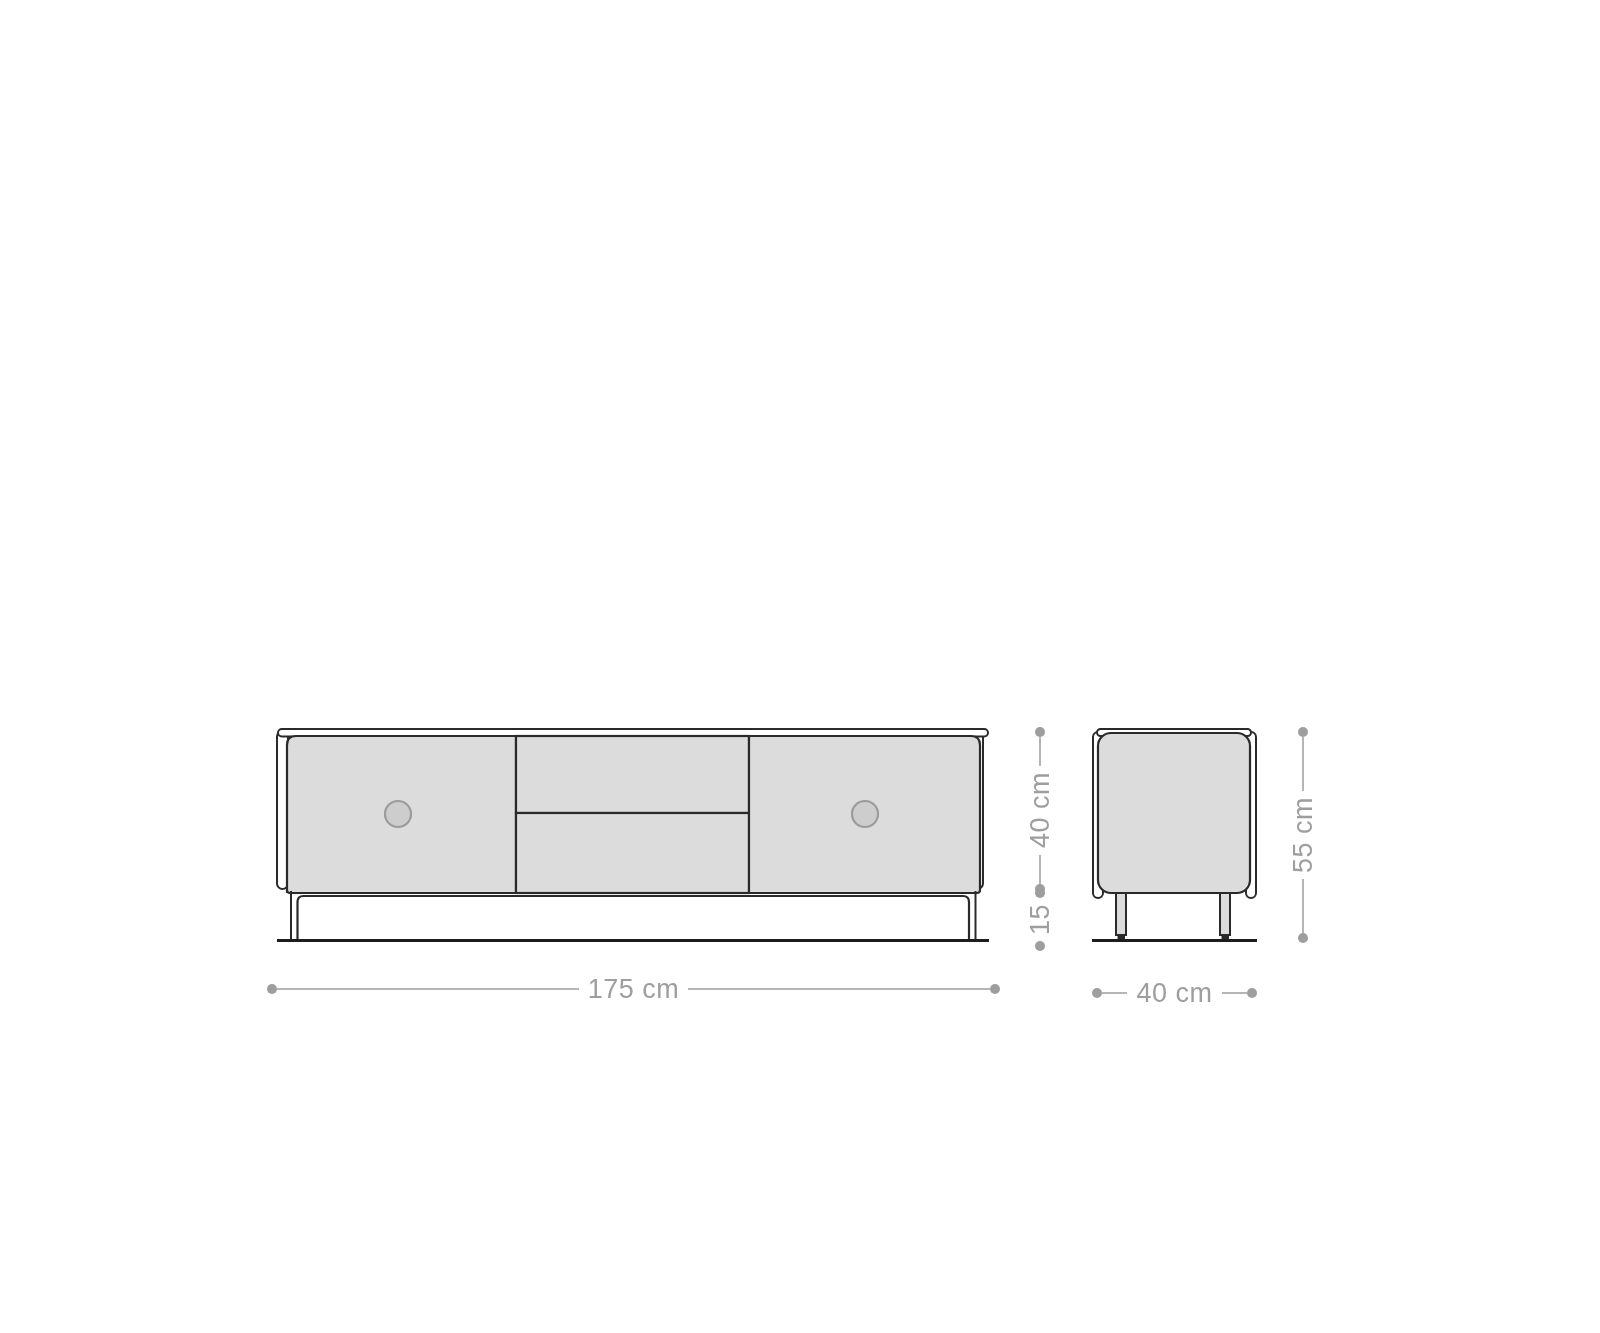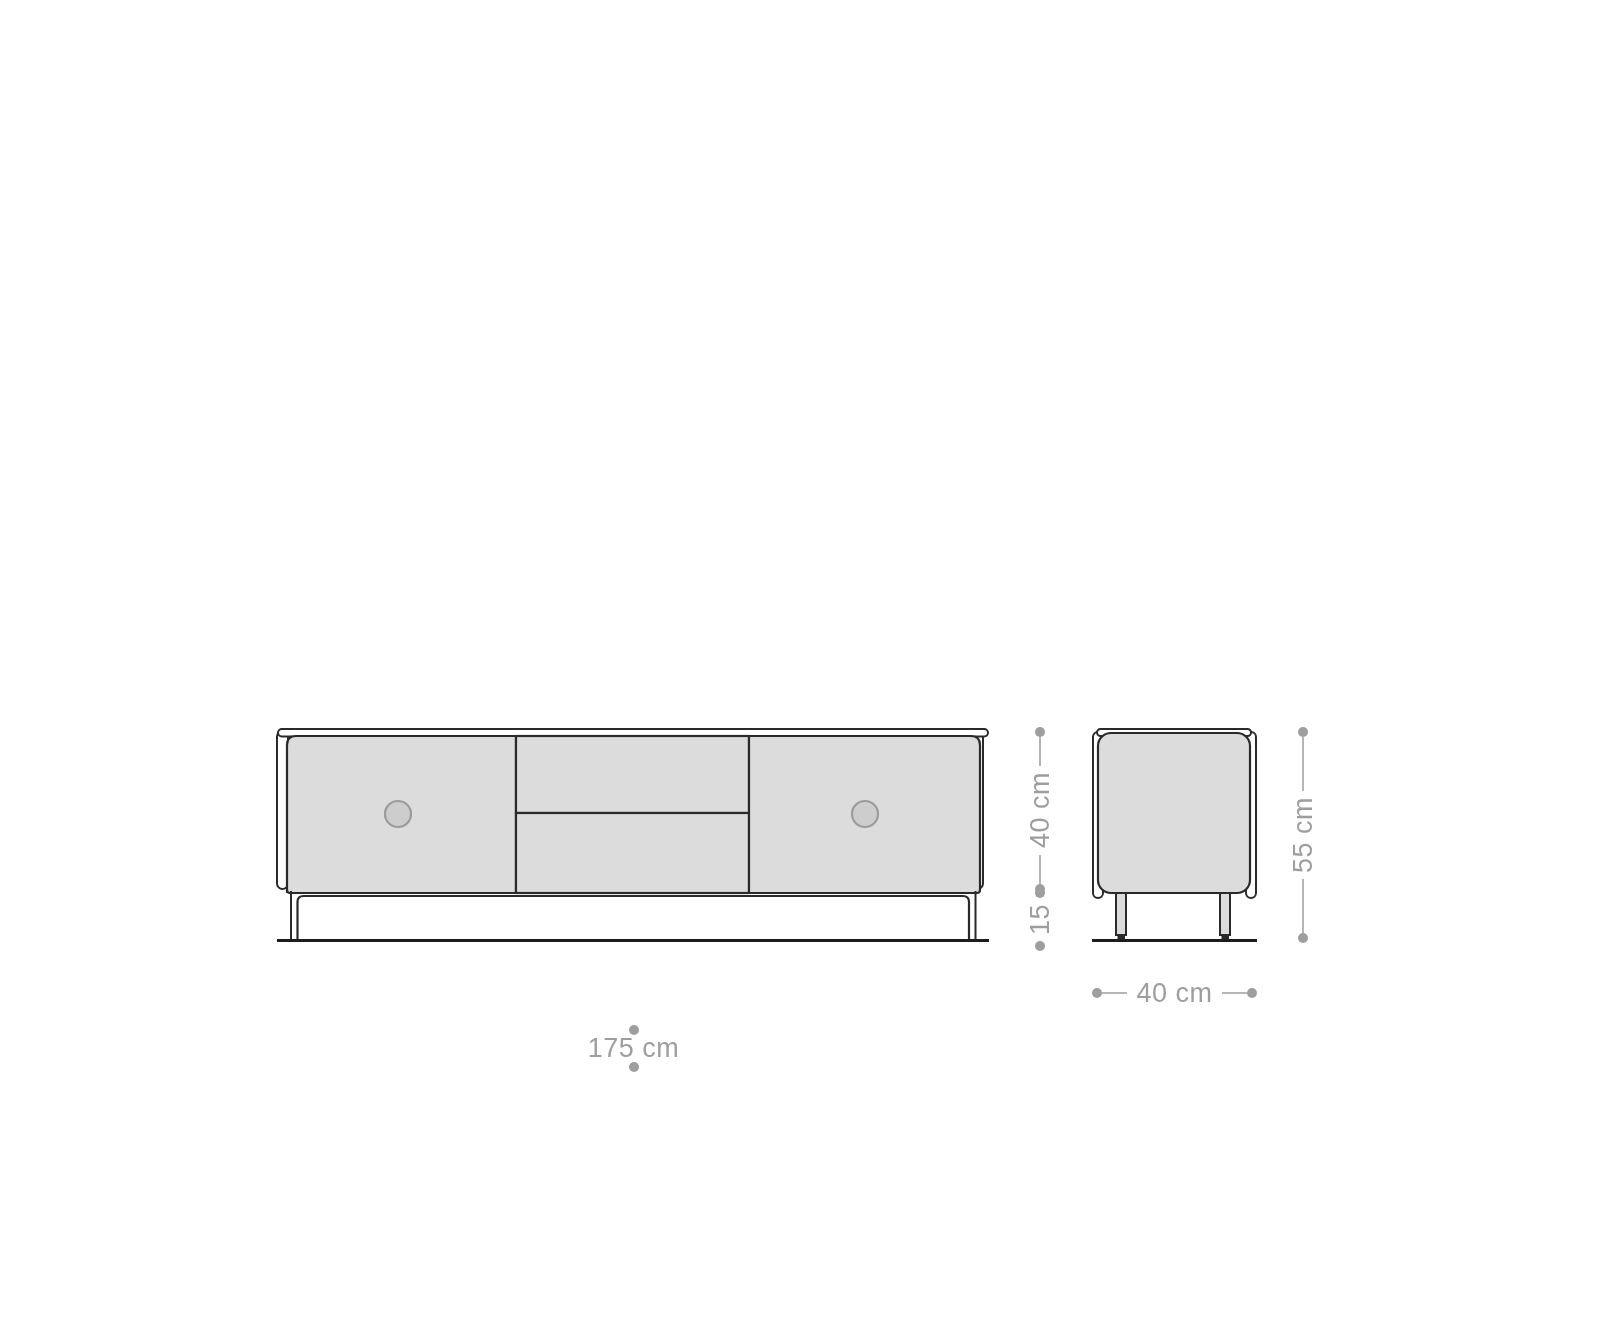--- a/index.html
+++ b/index.html
@@ -77,21 +77,21 @@
     <rect class="panel" stroke-width="2.2" x="18" y="35" width="152" height="160" rx="13"></rect>
 
     <rect class="panel" stroke-width="2" x="36" y="195" width="10" height="42"></rect>
     <rect class="panel" stroke-width="2" x="140" y="195" width="10" height="42"></rect>
     <rect class="foot" x="37.5" y="237" width="7.5" height="4.5" rx="1"></rect>
     <rect class="foot" x="141.5" y="237" width="7.5" height="4.5" rx="1"></rect>
 
     <path class="floor" stroke-width="3.2" d="M 12 242.5 L 177 242.5"></path>
   </svg>
 
-  <div class="hdim" style="left:267px; top:1025px; width:733px;flex-direction:column;">
+  <div class="hdim" style="left:267px; top:976px; width:733px;">
     <span class="dot"></span>
     <span class="hseg"></span>
     <span class="dim-label">175 cm</span>
     <span class="hseg"></span>
     <span class="dot"></span>
   </div>
 
   <div class="hdim" style="left:1092px; top:980px; width:165px;">
     <span class="dot"></span>
     <span class="hseg"></span>

